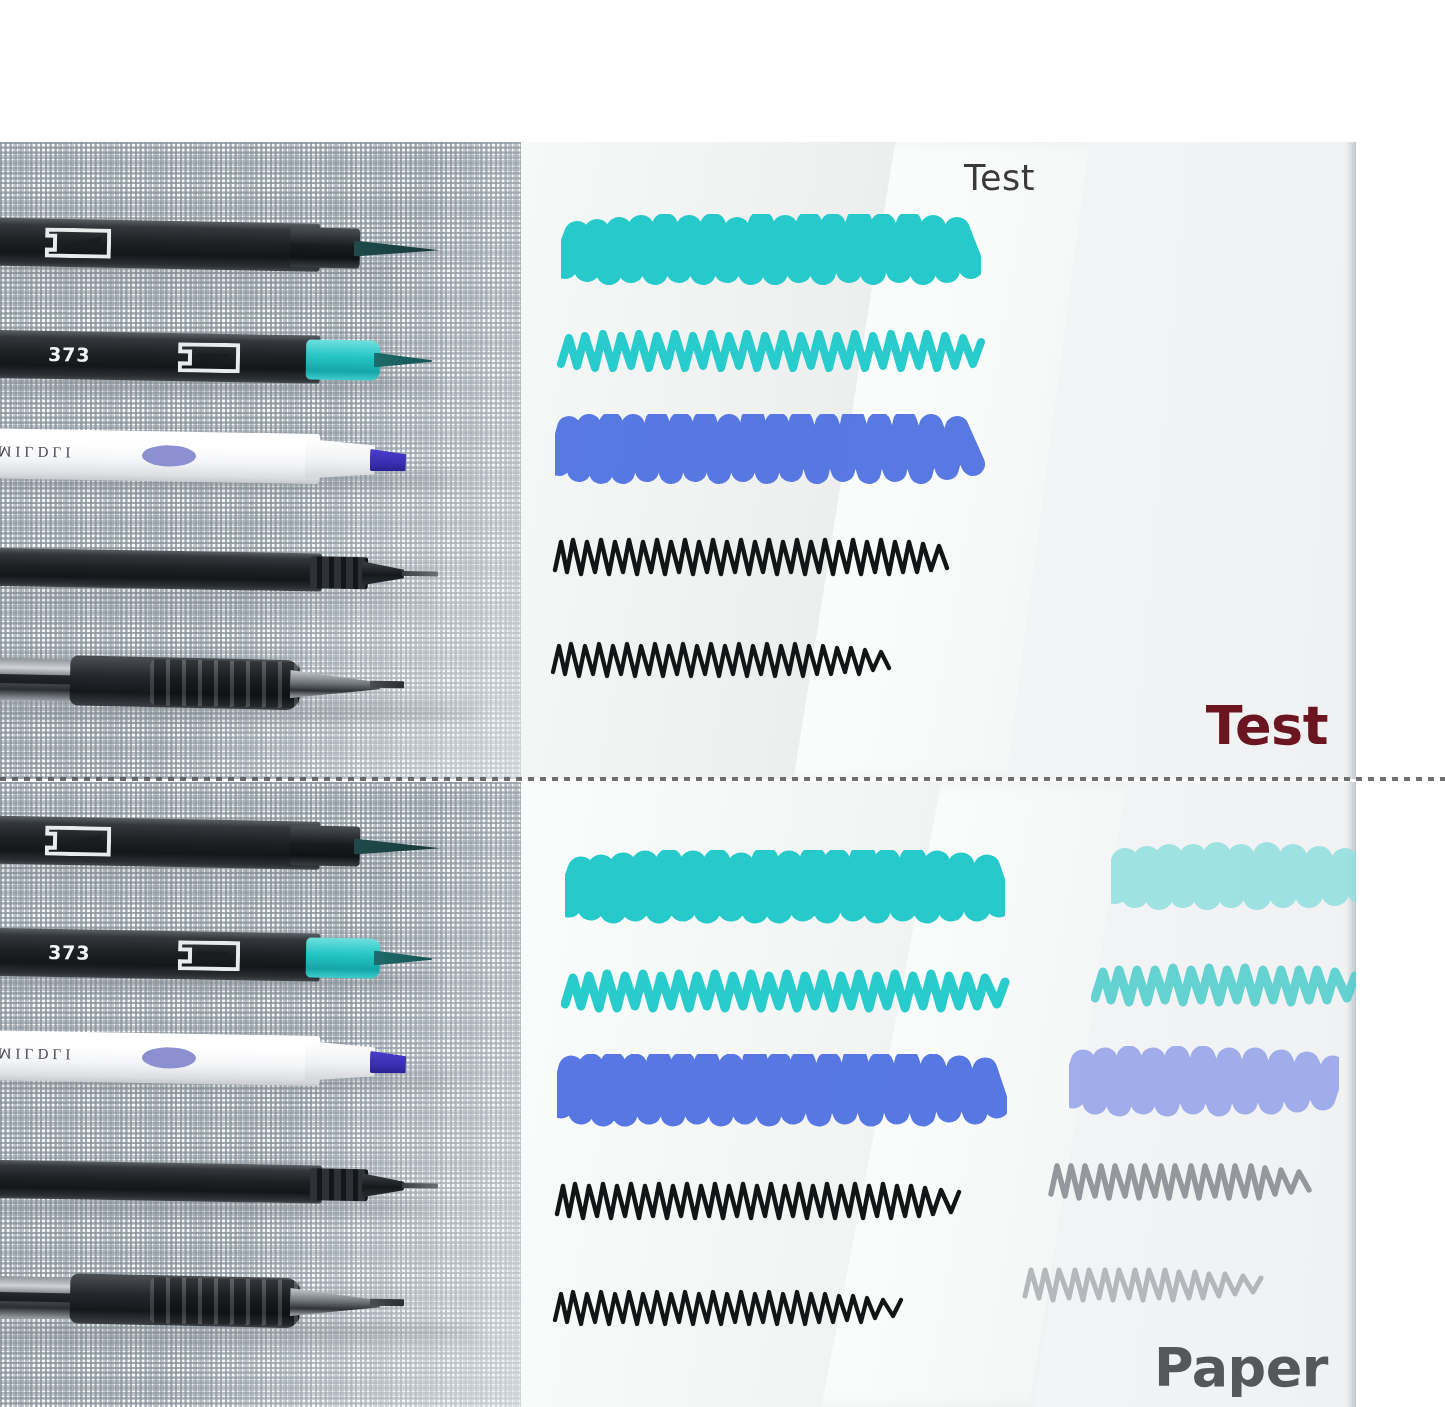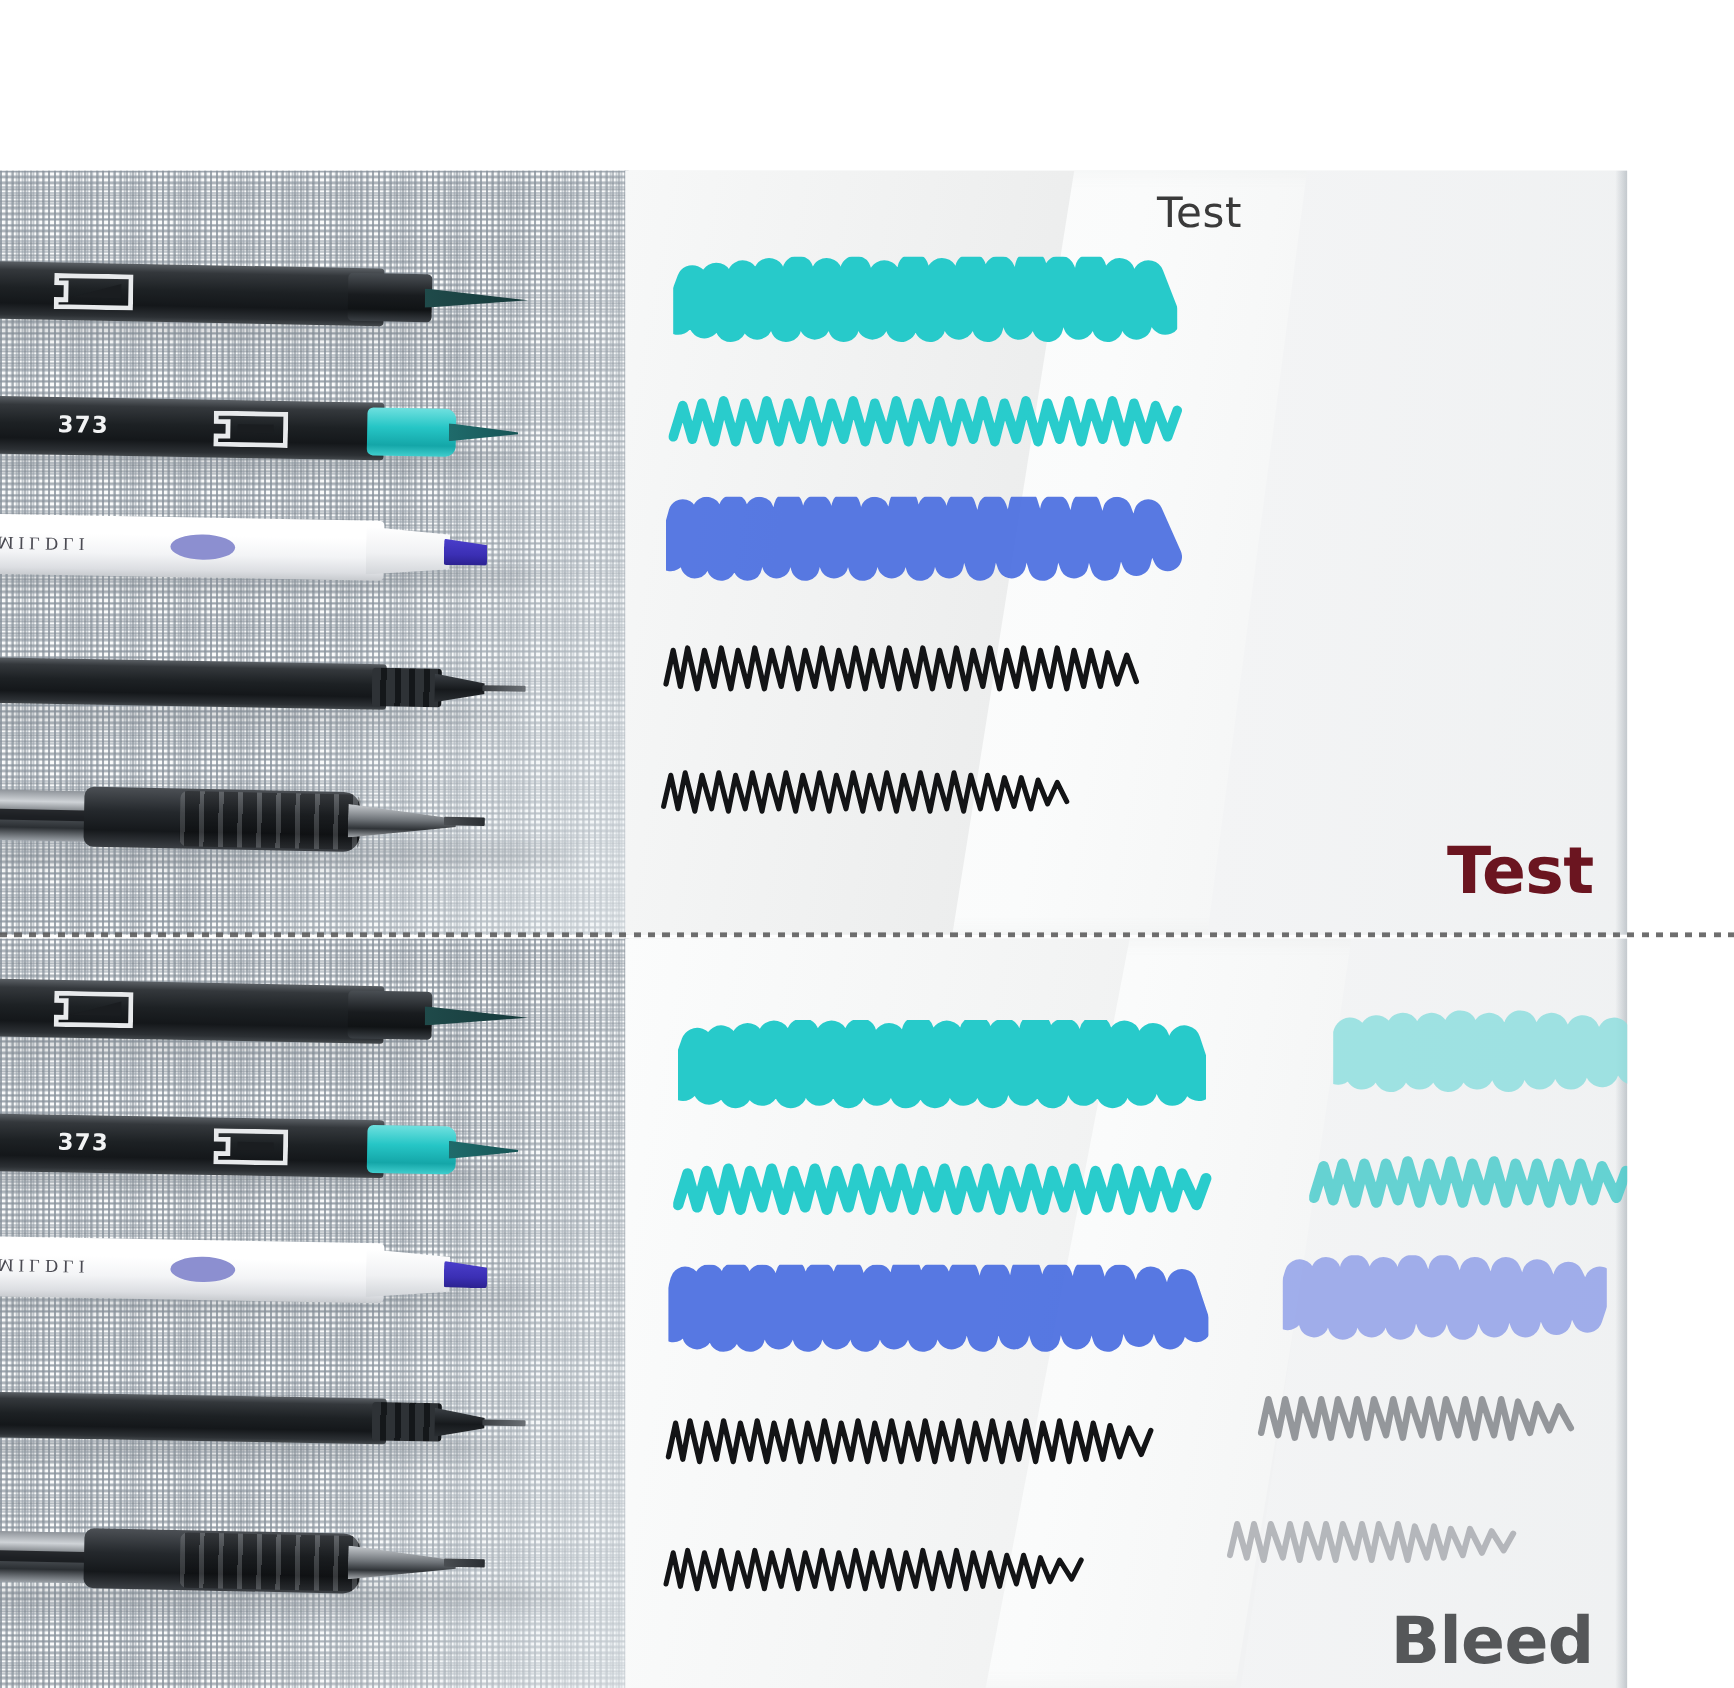--- a/index.html
+++ b/index.html
@@ -456,16 +456,16 @@
       <div style="position:absolute;left:600px;top:21px;width:34px;height:7px;
                   background:linear-gradient(to right,#4a4e52,#2a2e32);border-radius:1px;"></div>
     </div>
 
     <div class="shadow" style="left:-60px; top:80px; width:470px; height:16px;"></div>
     <div class="shadow" style="left:-60px; top:190px; width:500px; height:16px;"></div>
     <div class="shadow" style="left:-60px; top:294px; width:520px; height:16px;"></div>
     <div class="shadow" style="left:-60px; top:418px; width:490px; height:14px;"></div>
     <div class="shadow" style="left:-60px; top:540px; width:540px; height:18px;"></div>
 
-    <div class="brand" id="brand-others">Bleed</div>
+    <div class="brand" id="brand-others">Paper</div>
   </div>
 
 </div>
 
 </body></html>

